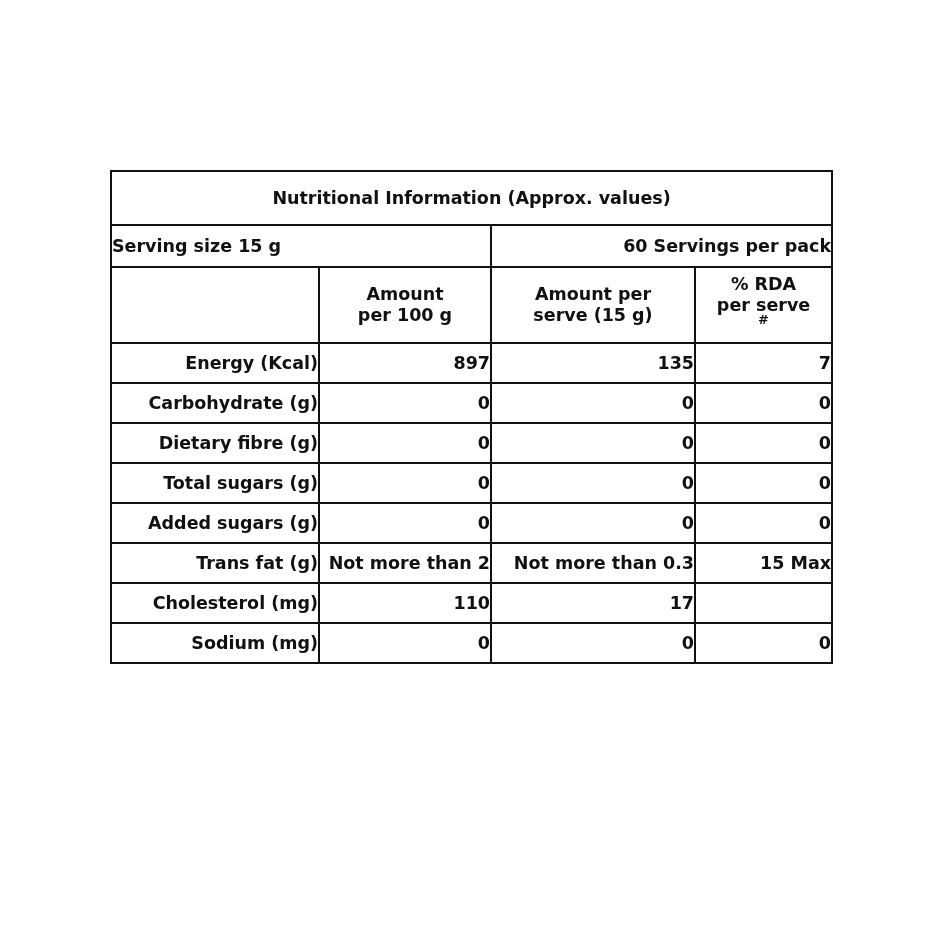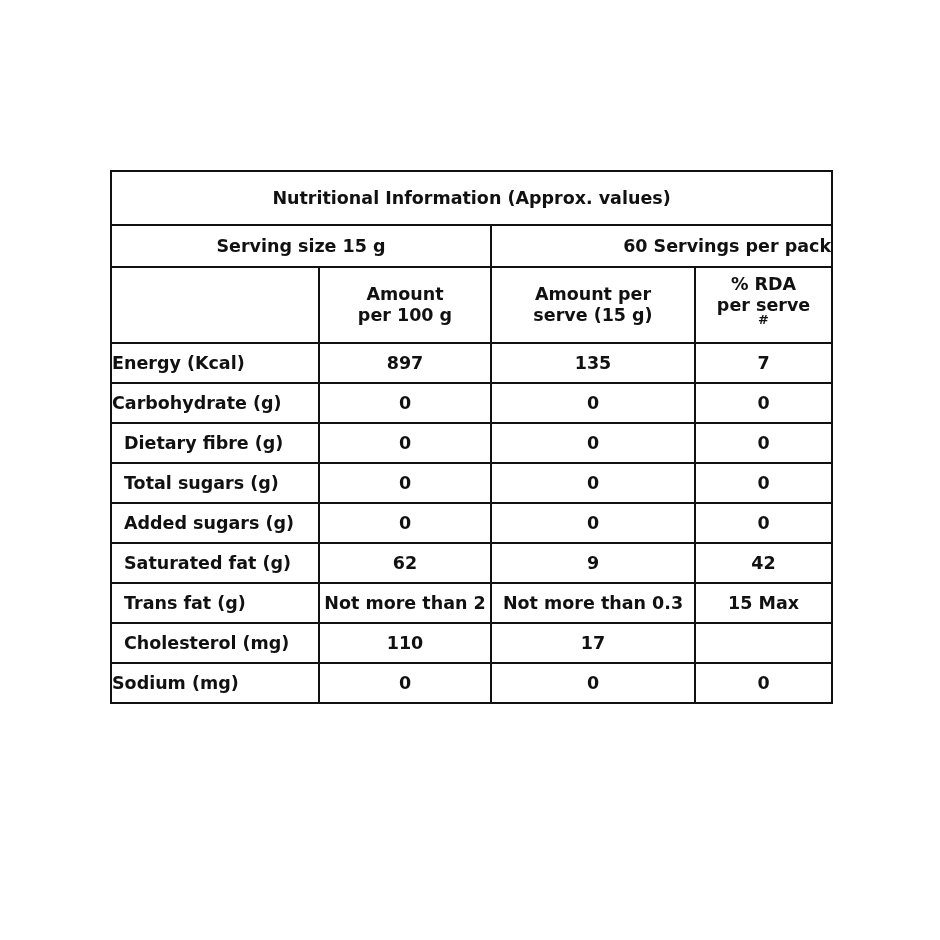--- a/index.html
+++ b/index.html
@@ -43,49 +43,49 @@
     color: #111111;
     line-height: 1.18;
   }
   .title-cell {
     text-align: center;
     font-size: 19px;
     font-weight: bold;
     height: 52px;
   }
   .serving-left {
-    text-align: center;
+    text-align: left;
     padding-left: 14px;
     height: 40px;
   }
   .serving-right {
     text-align: right;
     padding-right: 16px;
     height: 40px;
     margin-left: 18px;
   }
   .hdr {
     text-align: center;
     height: 74px;
     font-weight: bold;
     font-size: 17px;
   }
   .hdr span {
     display: block;
   }
   .rowlabel {
-    text-align: left;
+    text-align: right;
     padding-left: 14px;
     height: 38px;
   }
   .rowlabel.indent {
     padding-left: 12px;
   }
   .num {
-    text-align: center;
+    text-align: right;
     height: 38px;
   }
   .empty {
     height: 74px;
   }
   sup.hash {
     font-size: 13px;
     vertical-align: super;
     line-height: 0;
   }
@@ -154,26 +154,20 @@
           <td class="num">0</td>
           <td class="num">0</td>
         </tr>
         <tr>
           <td class="rowlabel indent">Added sugars (g)</td>
           <td class="num">0</td>
           <td class="num">0</td>
           <td class="num">0</td>
         </tr>
         <tr>
-          <td class="rowlabel indent">Saturated fat (g)</td>
-          <td class="num">62</td>
-          <td class="num">9</td>
-          <td class="num">42</td>
-        </tr>
-        <tr>
           <td class="rowlabel indent">Trans fat (g)</td>
           <td class="num">Not more than 2</td>
           <td class="num">Not more than 0.3</td>
           <td class="num">15 Max</td>
         </tr>
         <tr>
           <td class="rowlabel indent">Cholesterol (mg)</td>
           <td class="num">110</td>
           <td class="num">17</td>
           <td class="num"></td>

